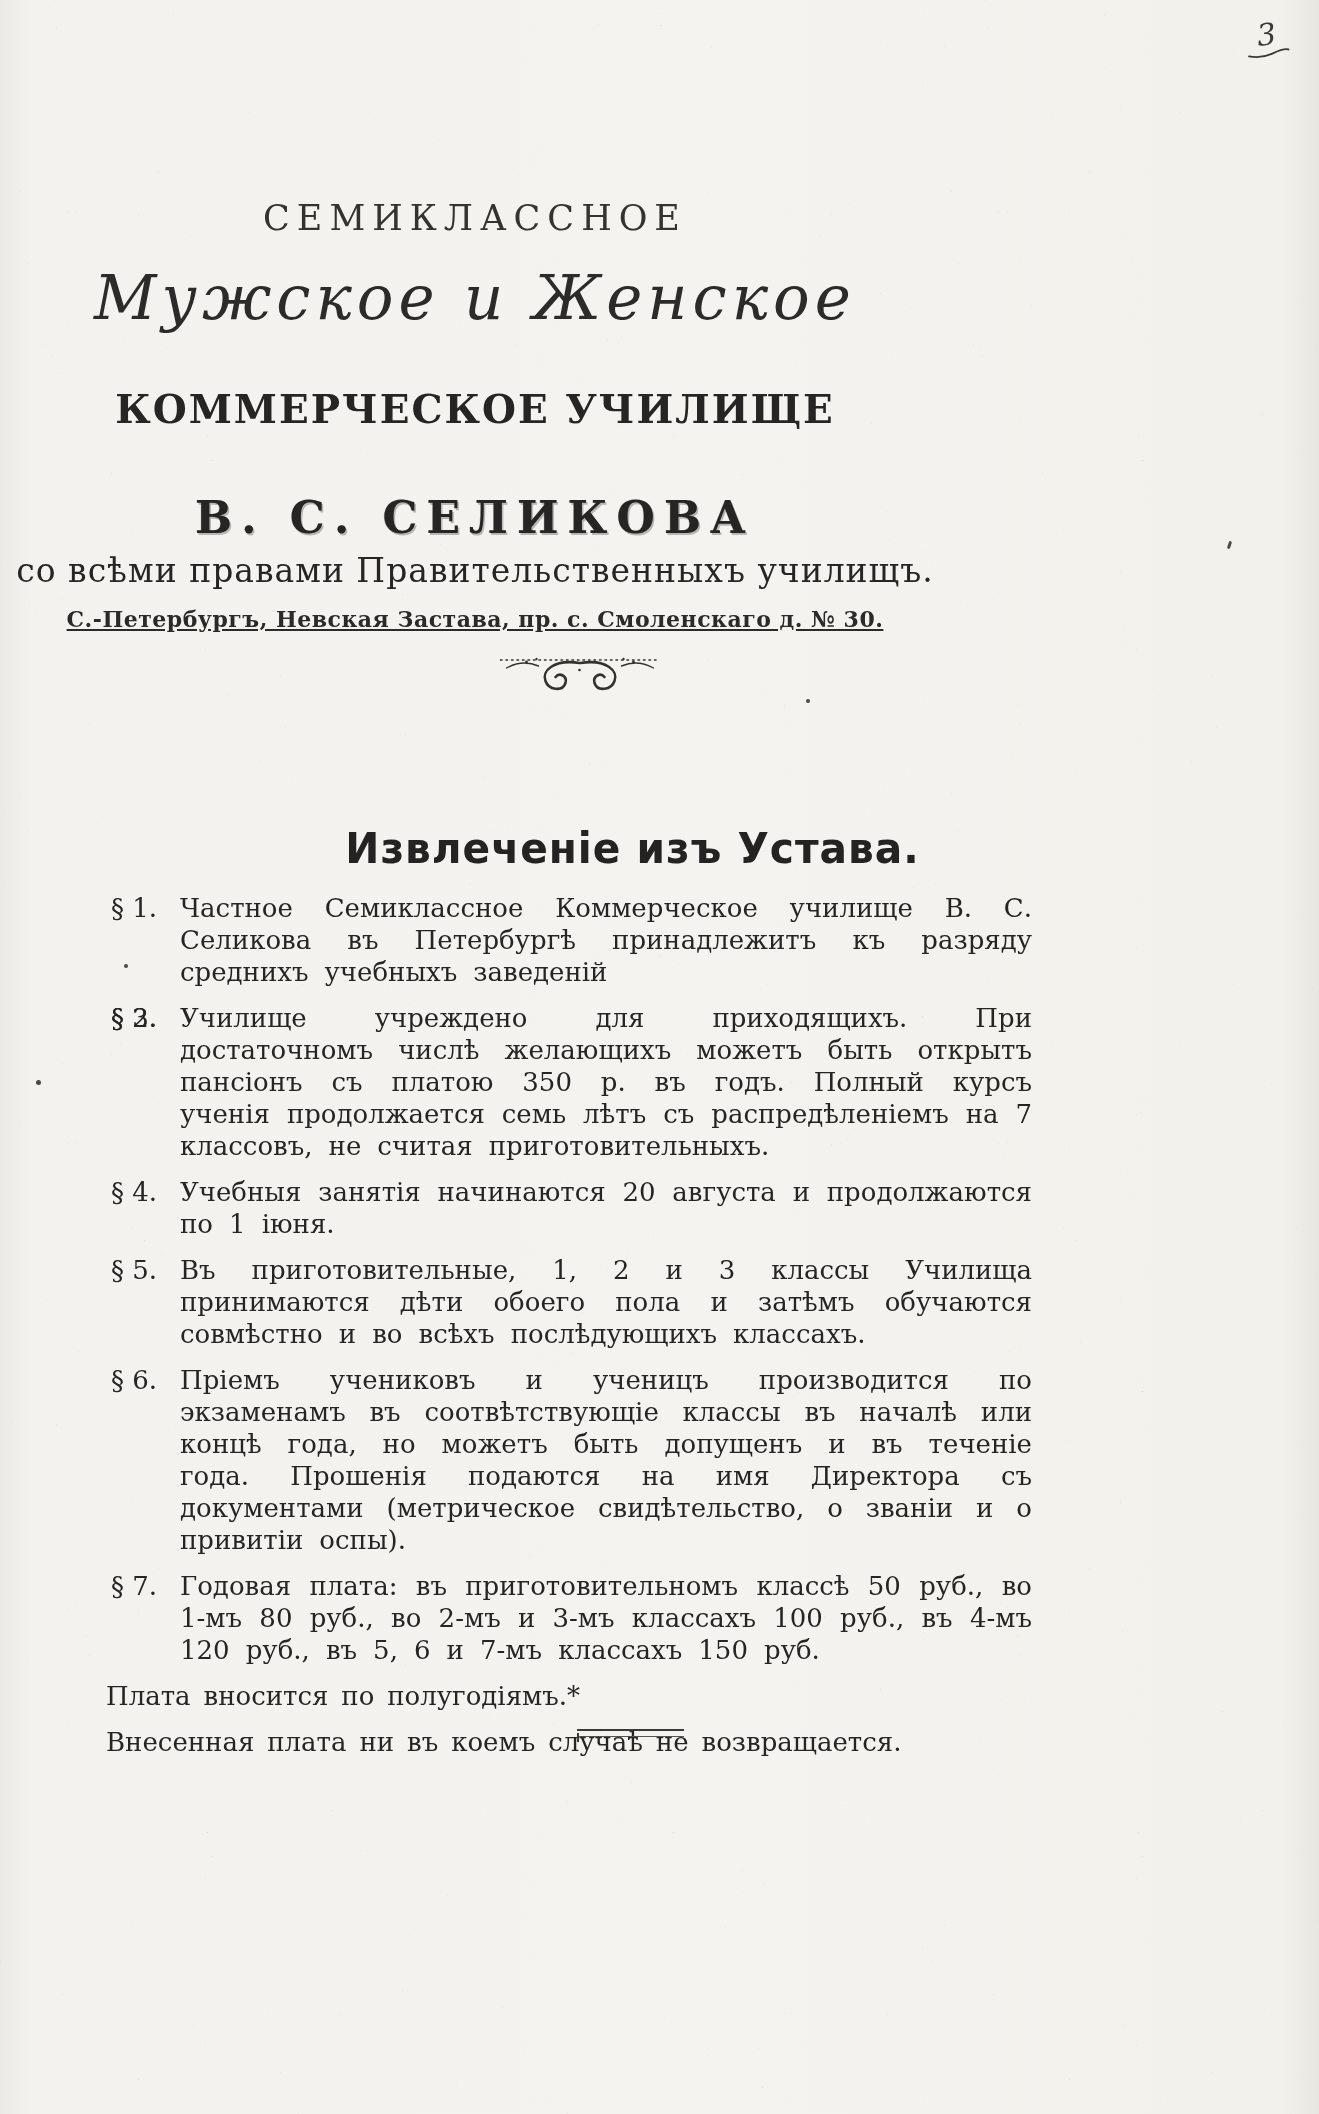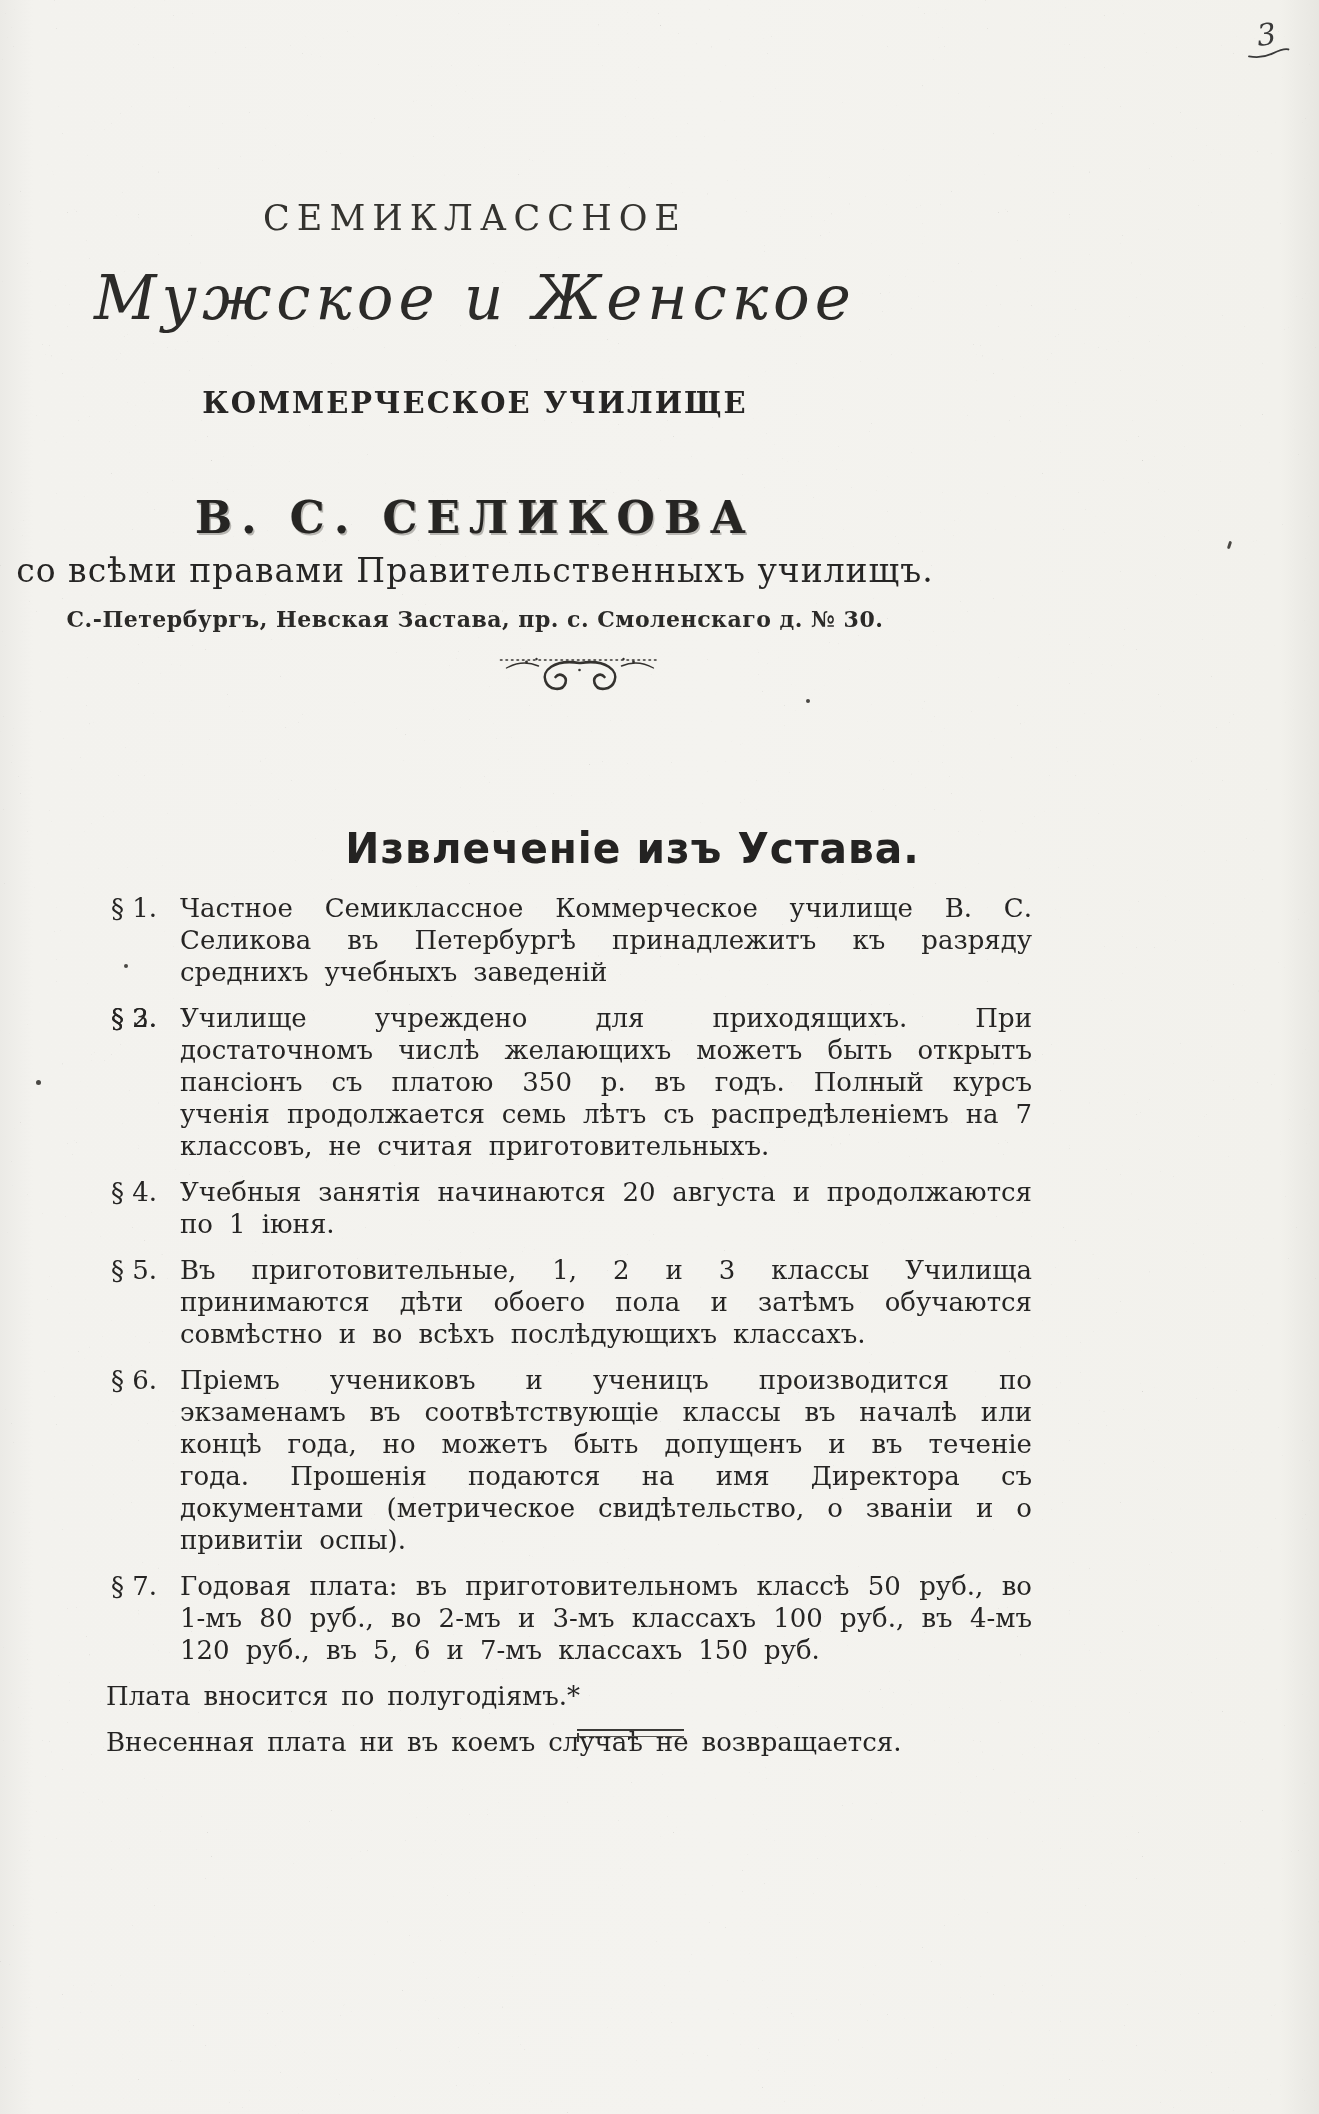--- a/index.html
+++ b/index.html
@@ -20,25 +20,25 @@
     font:italic 30px/1 "DejaVu Serif",serif;color:#3a3a3a;
     transform:rotate(-7deg);
   }
   .page-number svg{display:block;margin:-2px auto 0;}
 
   
   .letterhead{position:absolute;left:0;top:0;width:950px;}
   .letterhead > div{position:absolute;left:50%;transform:translateX(-50%);white-space:nowrap;text-align:center;}
   .h-grade {top:198px;font-size:35px;letter-spacing:7px;color:#34332f;font-weight:400;}
   .h-gender{top:262px;font-size:61px;font-style:italic;letter-spacing:5px;color:#2c2b29;}
-  .h-type  {top:386px;font-size:29px;font-weight:bold;letter-spacing:2px;transform:translateX(-50%) scaleX(.94);}
+  .h-type  {top:386px;font-size:39px;font-weight:bold;letter-spacing:2px;transform:translateX(-50%) scaleX(.94);}
   .h-owner {top:459px;font-size:44px;font-weight:bold;letter-spacing:9px;color:#262523;
             text-shadow:1.5px 1.5px 0 rgba(45,42,38,.30), -0.5px -0.5px 0 rgba(45,42,38,.25);margin-top:33px;}
   .h-rights{top:551px;font-size:33px;letter-spacing:1px;}
-  .h-address{top:606px;font-size:22px;font-weight:bold;letter-spacing:.5px;color:#2b2a28;}
+  .h-address{top:606px;font-size:22px;font-weight:bold;letter-spacing:.5px;color:#2b2a28;text-decoration:underline;}
   .ornament{position:absolute;left:50%;top:650px;transform:translateX(-50%);margin-left:105px;}
 
   
   .charter-title{
     position:absolute;top:824px;left:170px;width:925px;text-align:center;
     font-family:"DejaVu Sans",sans-serif;font-weight:bold;font-size:42px;letter-spacing:1px;
     transform:scaleX(.97);color:#242322;
   }
   .charter-body{position:absolute;top:892px;left:106px;width:926px;}
   .para{position:relative;padding-left:74px;margin:0 0 14px 0;

